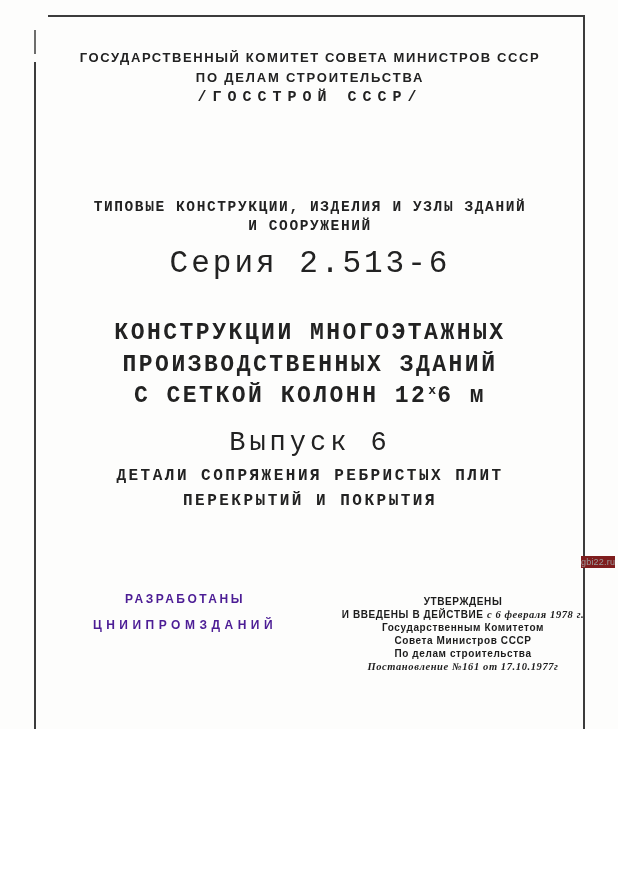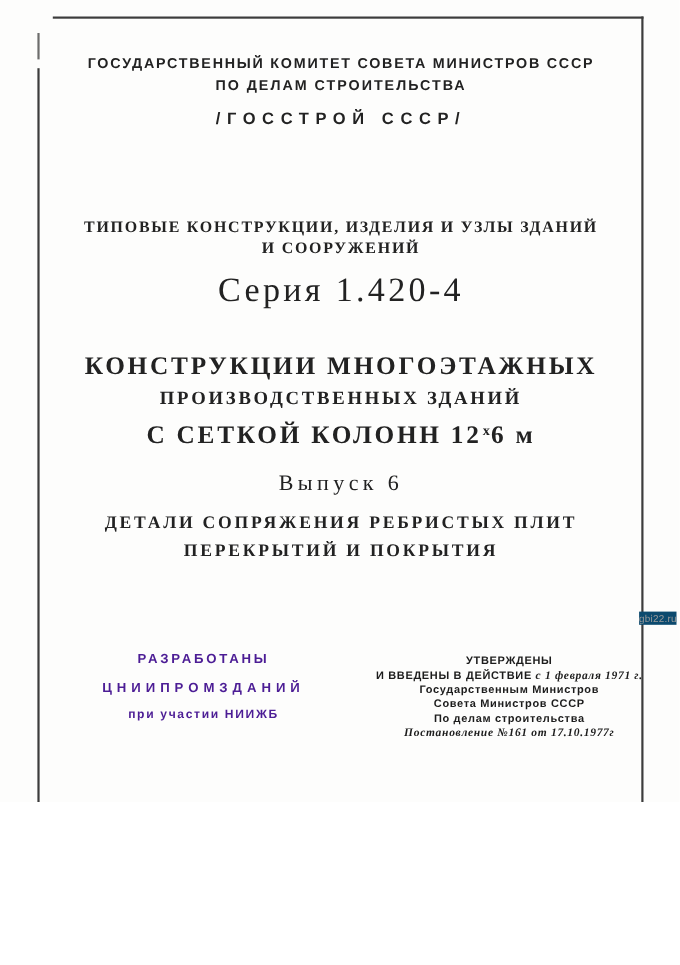--- a/index.html
+++ b/index.html
@@ -12,48 +12,48 @@
     color:#222;
   }
   
   .line{position:absolute;background:#3c3c3c;}
   .border-top{left:48px;top:15px;width:537px;height:2px;}
   .border-right{left:583px;top:15px;width:2px;height:833px;}
   .border-left-a{left:34px;top:30px;width:2px;height:24px;opacity:.75;}
   .border-left-b{left:34px;top:62px;width:2px;height:815px;}
   .border-bottom{left:72px;top:846px;width:512px;height:2px;background:#555;opacity:.85;}
   
-  .row{position:absolute;left:35px;width:550px;text-align:center;white-space:nowrap;}
+  .row{position:absolute;left:35px;width:550px;text-align:center;white-space:nowrap;font-family:Liberation Mono, monospace;}
   .sans{font-family:"Liberation Sans", sans-serif;}
   .hdr1{top:50px;font-size:13px;font-weight:bold;letter-spacing:1.6px;}
   .hdr2{top:70px;font-size:13px;font-weight:bold;letter-spacing:1.8px;}
-  .hdr3{top:100px;font-size:15px;font-weight:bold;letter-spacing:6px;}
+  .hdr3{top:89px;font-size:15px;font-weight:bold;letter-spacing:6px;font-family:Liberation Mono, monospace;}
   .typ1{top:199px;font-size:14.5px;font-weight:bold;letter-spacing:1.6px;}
   .typ2{top:218px;font-size:14.5px;font-weight:bold;letter-spacing:1.6px;}
   .series{top:246px;font-size:31px;letter-spacing:3px;}
   .title1{top:320px;font-size:23px;font-weight:600;letter-spacing:2.5px;text-align:center;}
-  .title2{top:352px;font-size:17px;font-weight:600;letter-spacing:2.5px;text-align:center;}
+  .title2{top:352px;font-size:23px;font-weight:600;letter-spacing:2.5px;text-align:center;}
   .title3{top:383px;font-size:23px;font-weight:600;letter-spacing:2.5px;}
   .title3 sup{font-size:13px;vertical-align:8px;letter-spacing:0;padding:0 1px;}
-  .issue{top:428px;font-size:20px;letter-spacing:4px;}
+  .issue{top:428px;font-size:27px;letter-spacing:4px;}
   .sub1{top:467px;font-size:16px;font-weight:bold;letter-spacing:2.5px;}
   .sub2{top:492px;font-size:16px;font-weight:bold;letter-spacing:2.5px;}
   
   .devblock{position:absolute;left:62px;top:592px;width:246px;text-align:center;
     font-family:"Liberation Sans", sans-serif;font-weight:bold;color:#4c1d95;}
   .dev1{font-size:12px;letter-spacing:2.5px;margin:0 0 12px 0;}
   .dev2{font-size:12px;letter-spacing:4.5px;margin:0 0 12px 0;}
   .dev3{font-size:11px;letter-spacing:1.5px;margin:0;}
   .appblock{position:absolute;left:340px;top:595px;width:246px;text-align:center;
     font-family:"Liberation Sans", sans-serif;font-weight:bold;
     font-size:10px;line-height:13px;letter-spacing:.6px;color:#1c1c1c;white-space:nowrap;}
   .appblock .hand{font-style:italic;font-family:"Liberation Serif", serif;font-size:10.5px;}
   
   .watermark{position:absolute;left:581px;top:556px;font-family:"Liberation Sans", sans-serif;
-    font-size:9px;color:#9b9b9b;background:#0c4a6e;padding:1px 0;letter-spacing:.2px;}
+    font-size:9px;color:#9b9b9b;background:#7f1d1d;padding:1px 0;letter-spacing:.2px;}
   
   .foot-num{position:absolute;left:424px;top:850px;font-style:italic;font-size:13px;
     color:#3a3a3a;transform:skewX(-14deg);letter-spacing:2px;opacity:.85;}
   .foot-mark{position:absolute;left:536px;top:850px;font-style:italic;font-size:13px;
     color:#3a3a3a;transform:skewX(-14deg);opacity:.85;}
 </style>
 </head>
 <body>
 
 <div class="page">
@@ -63,40 +63,39 @@
   <div class="line border-left-a"></div>
   <div class="line border-left-b"></div>
   <div class="line border-bottom"></div>
 
   <div class="row sans hdr1">ГОСУДАРСТВЕННЫЙ КОМИТЕТ СОВЕТА МИНИСТРОВ СССР</div>
   <div class="row sans hdr2">ПО ДЕЛАМ СТРОИТЕЛЬСТВА</div>
   <div class="row sans hdr3">/ГОССТРОЙ СССР/</div>
 
   <div class="row typ1">ТИПОВЫЕ КОНСТРУКЦИИ, ИЗДЕЛИЯ И УЗЛЫ ЗДАНИЙ</div>
   <div class="row typ2">И СООРУЖЕНИЙ</div>
-  <div class="row series">Серия 1.420-4</div>
+  <div class="row series">Серия 2.513-6</div>
 
   <div class="row title1">КОНСТРУКЦИИ МНОГОЭТАЖНЫХ</div>
   <div class="row title2">ПРОИЗВОДСТВЕННЫХ ЗДАНИЙ</div>
   <div class="row title3"><span>С СЕТКОЙ КОЛОНН 12</span><sup>х</sup><span>6 м</span></div>
 
   <div class="row issue">Выпуск 6</div>
   <div class="row sub1">ДЕТАЛИ СОПРЯЖЕНИЯ РЕБРИСТЫХ ПЛИТ</div>
   <div class="row sub2">ПЕРЕКРЫТИЙ И ПОКРЫТИЯ</div>
 
   <div class="devblock">
     <p class="dev1">РАЗРАБОТАНЫ</p>
     <p class="dev2">ЦНИИПРОМЗДАНИЙ</p>
-    <p class="dev3">при участии НИИЖБ</p>
   </div>
 
   <div class="appblock">
     <div>УТВЕРЖДЕНЫ</div>
-    <div><span>И ВВЕДЕНЫ В ДЕЙСТВИЕ</span> <span class="hand">с 1 февраля 1971 г.</span></div>
-    <div>Государственным Министров</div>
+    <div><span>И ВВЕДЕНЫ В ДЕЙСТВИЕ</span> <span class="hand">с 6 февраля 1978 г.</span></div>
+    <div>Государственным Комитетом</div>
     <div>Совета Министров СССР</div>
     <div>По делам строительства</div>
     <div class="hand">Постановление №161 от 17.10.1977г</div>
   </div>
 
   <div class="watermark">gbi22.ru</div>
 
   <div class="foot-num">14342</div>
   <div class="foot-mark">О</div>
 

